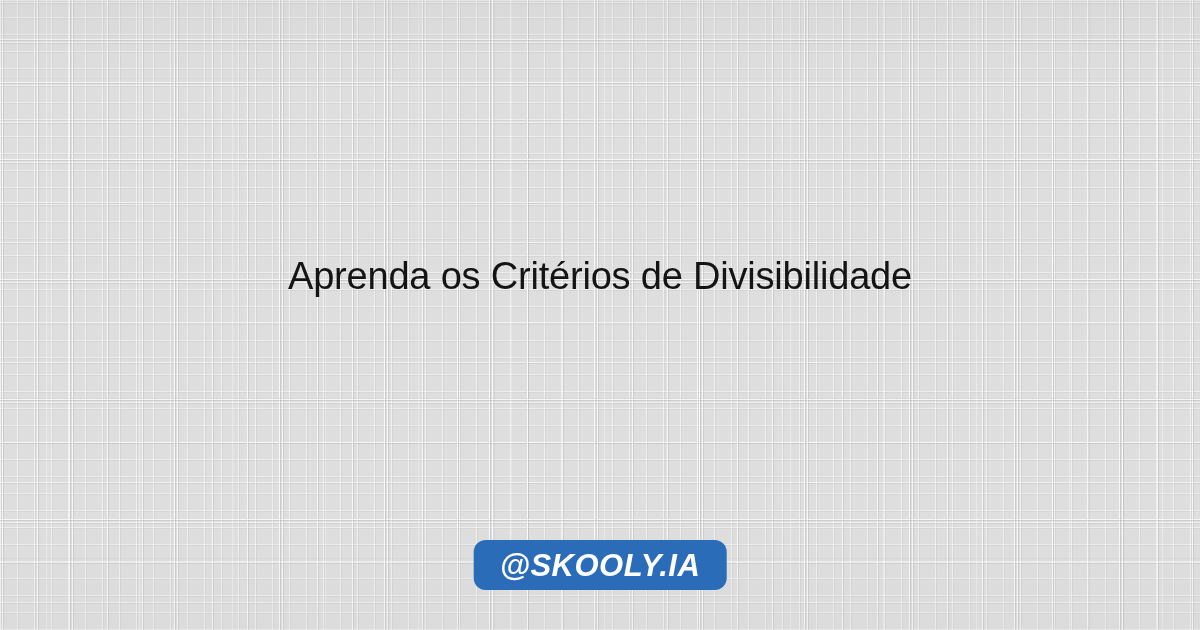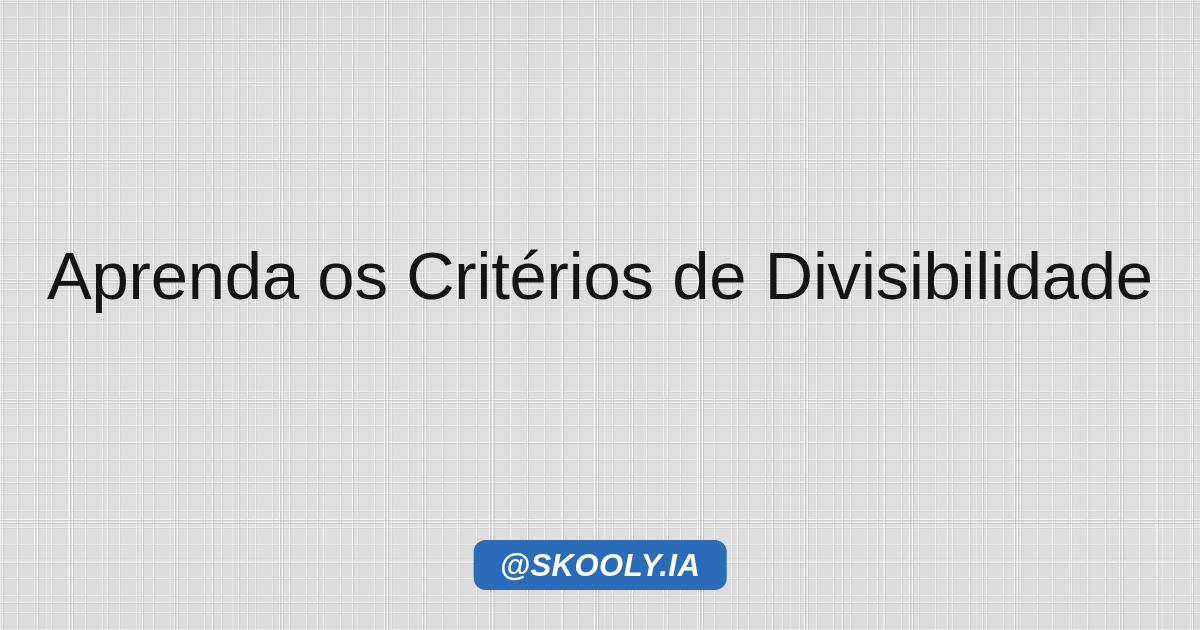--- a/index.html
+++ b/index.html
@@ -117,21 +117,21 @@
     right: 0;
     top: 246px;
     text-align: center;
     padding: 0 30px;
     box-sizing: border-box;
   }
   .title-line {
     display: block;
     color: #141414;
     font-family: "Liberation Sans", sans-serif;
-    font-size: 67px;
+    font-size: 38px;
     font-weight: 400;
     line-height: 60px;
     letter-spacing: -0.2px;
     white-space: nowrap;
   }
 
   
   .badge {
     position: absolute;
     left: 50%;

